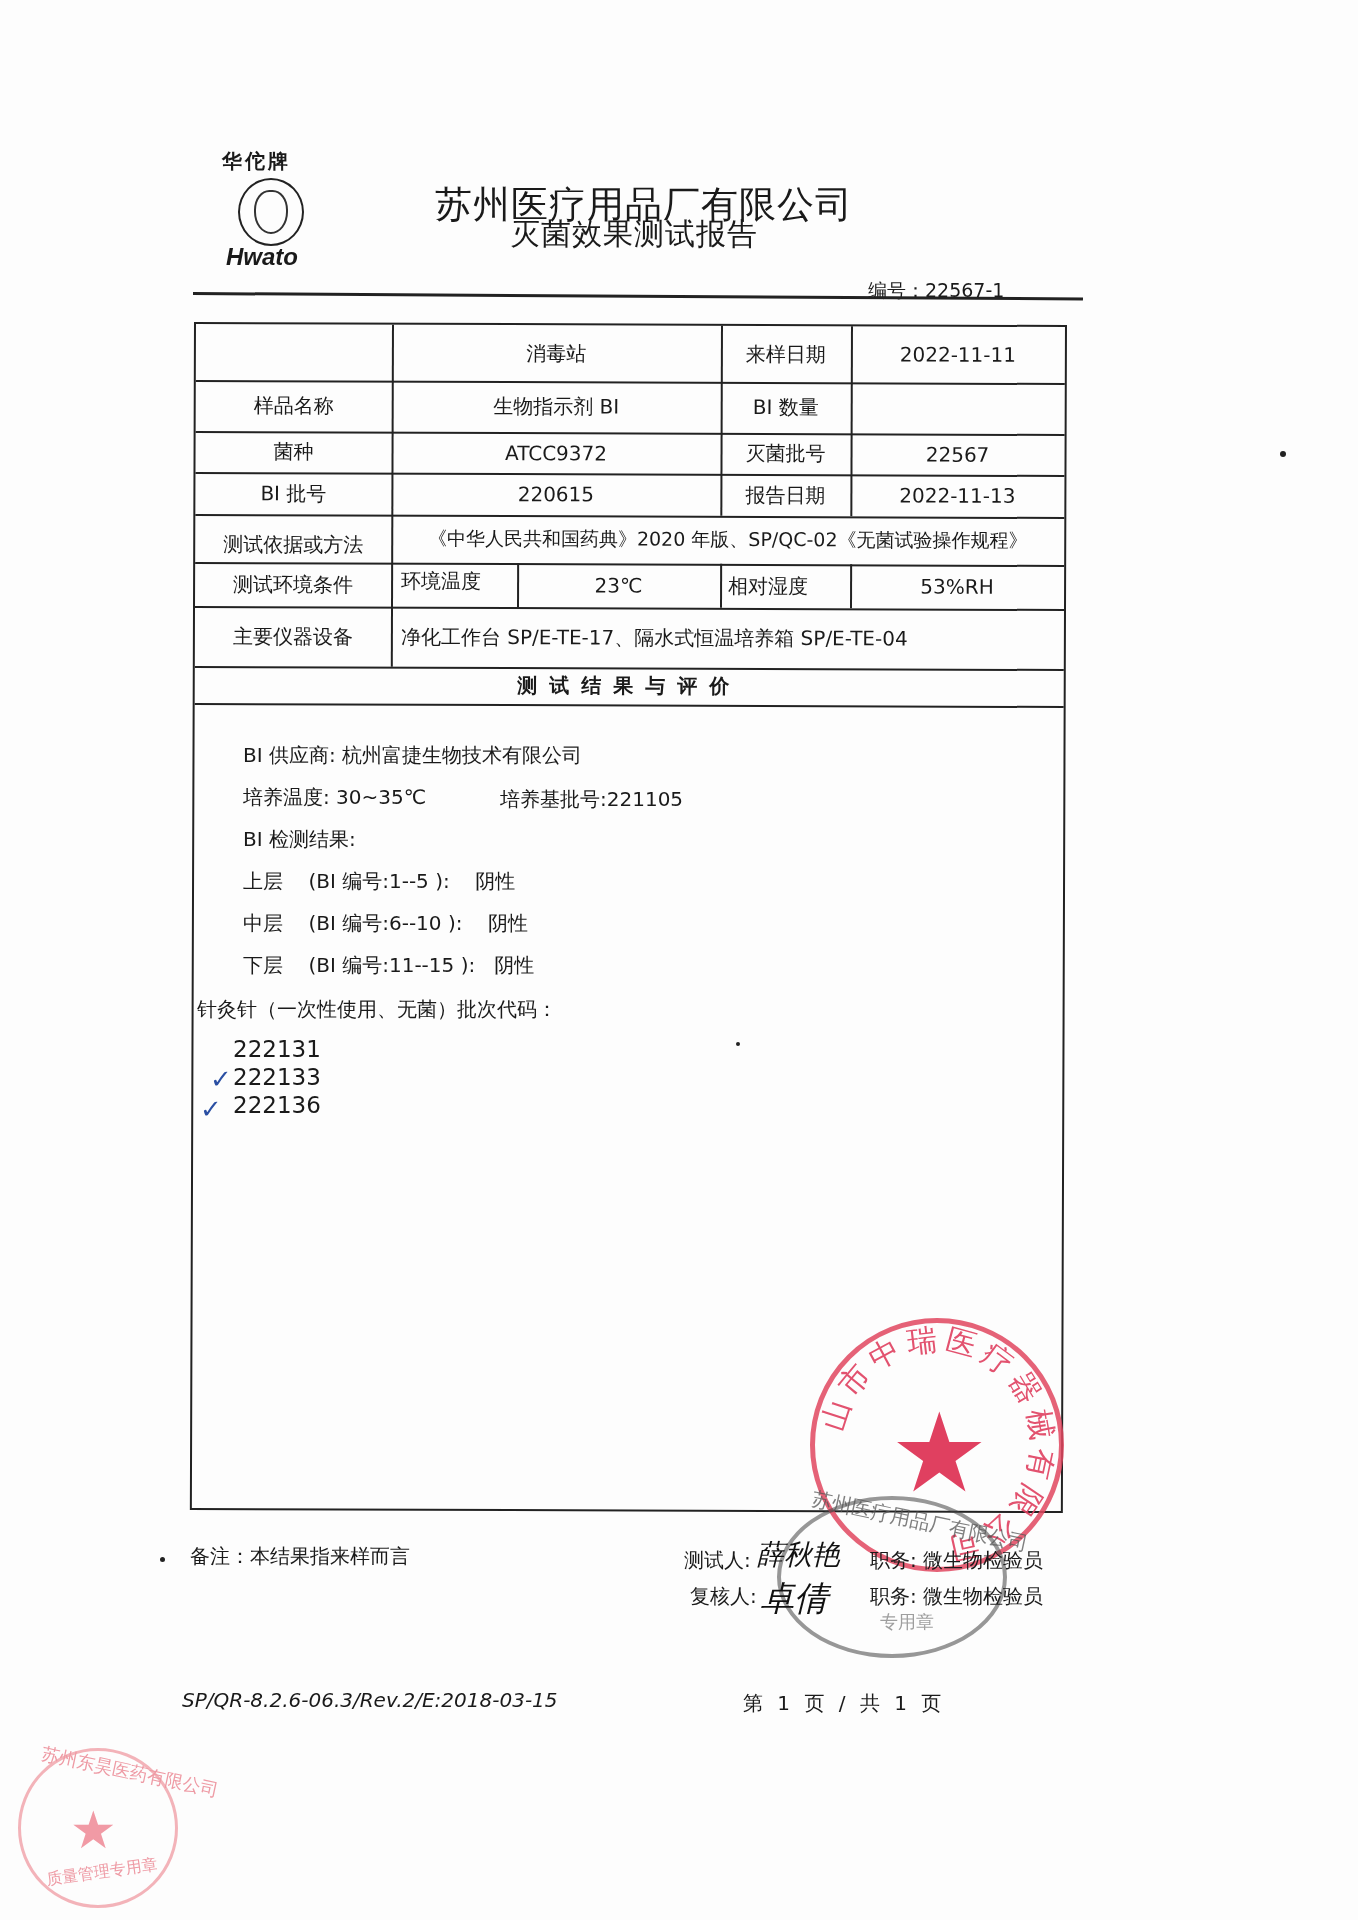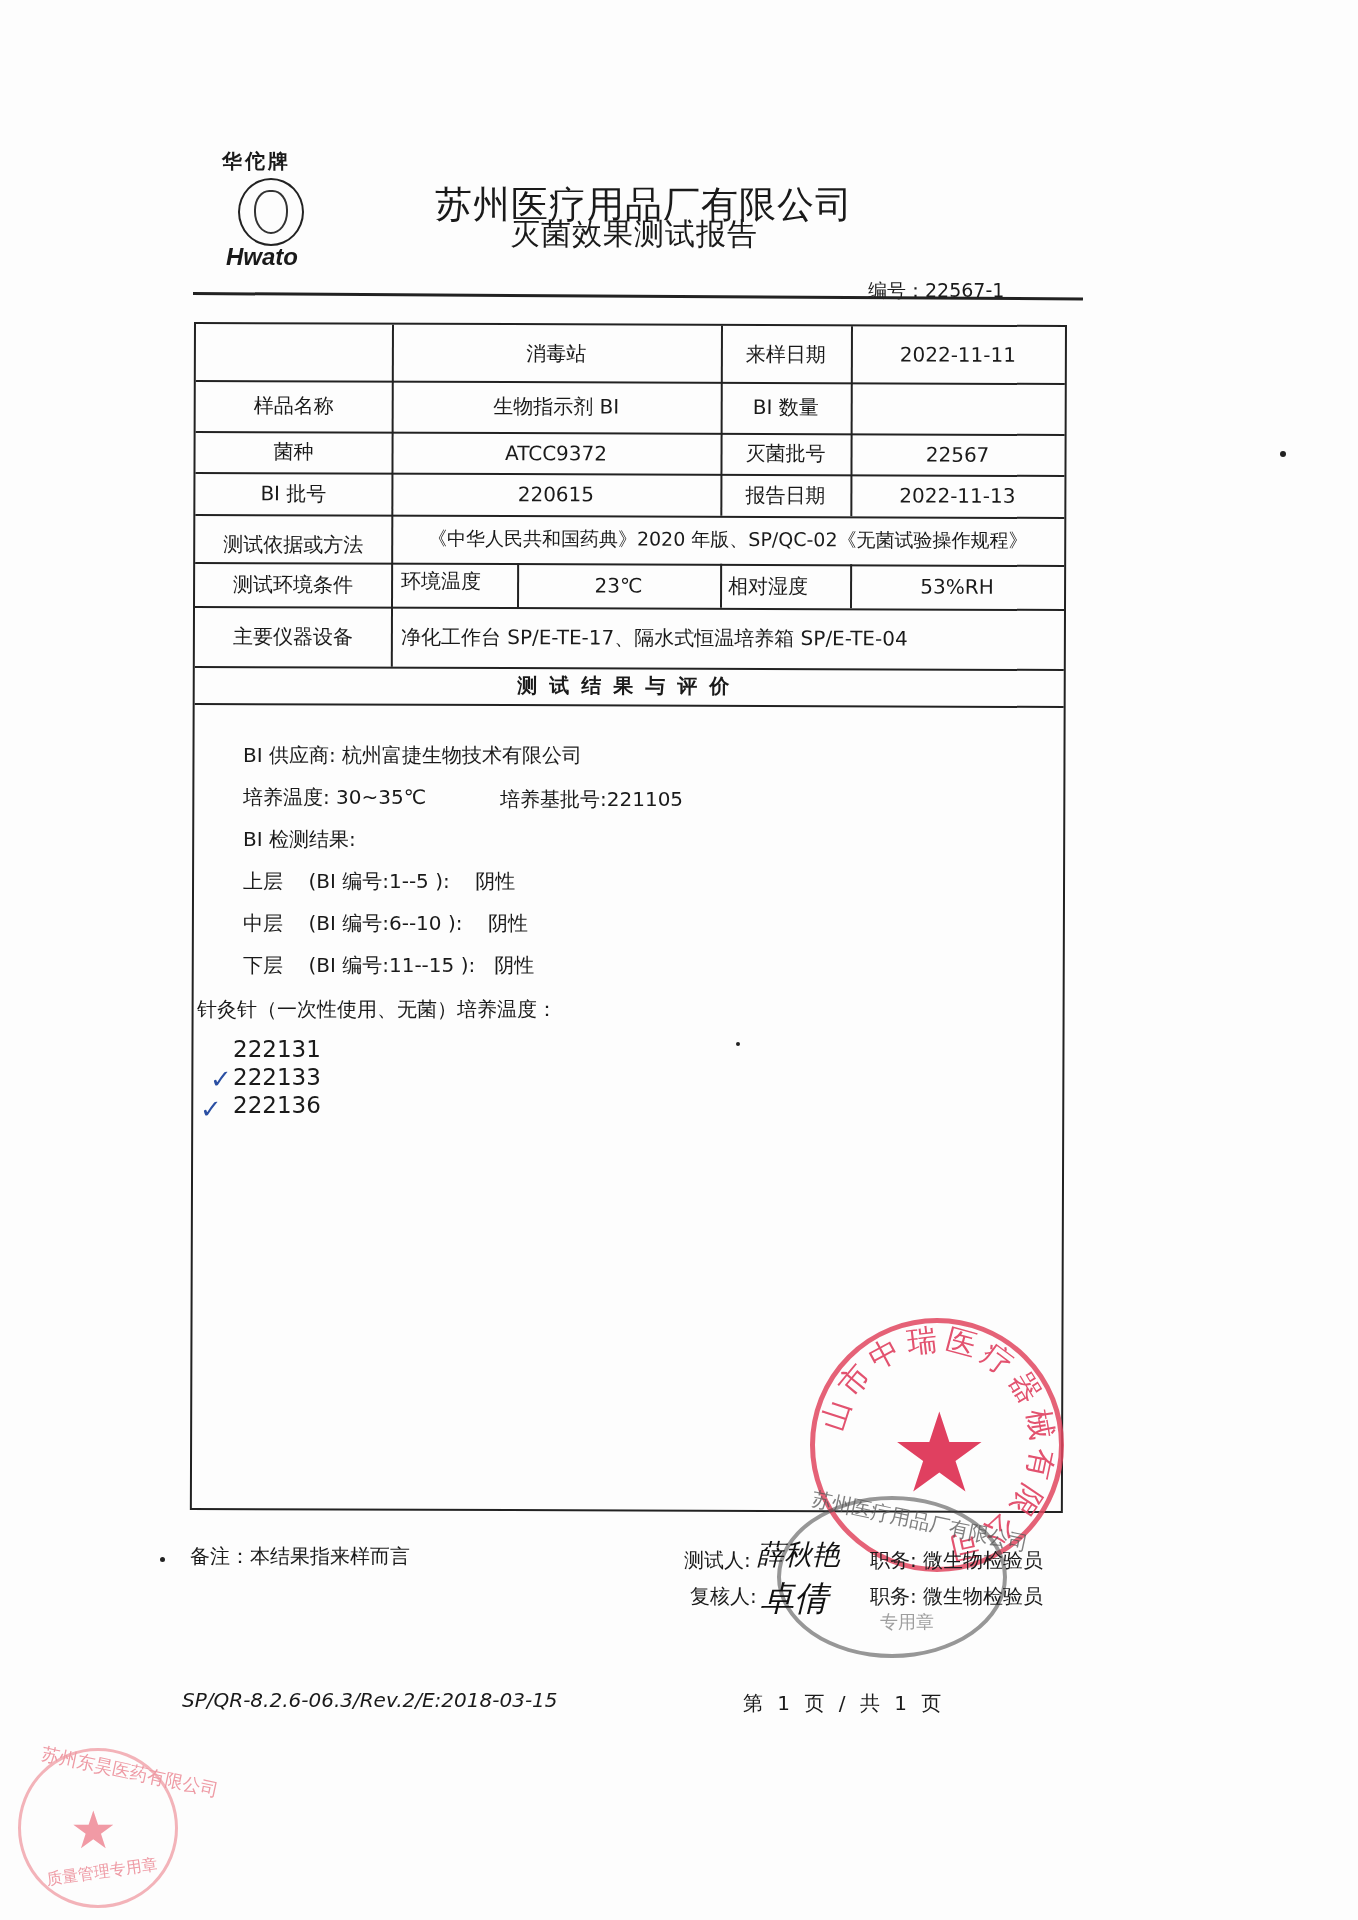--- a/index.html
+++ b/index.html
@@ -119,21 +119,21 @@
   <span>中层</span>&nbsp;&nbsp;&nbsp;
   <span>(BI 编号:6--10    ):</span>&nbsp;&nbsp;&nbsp;
   <span>阴性</span>
 </div>
 <div class="abs body-text" style="left:243px;top:952px">
   <span>下层</span>&nbsp;&nbsp;&nbsp;
   <span>(BI 编号:11--15 ):</span>&nbsp;&nbsp;
   <span>阴性</span>
 </div>
 
-<div class="abs body-text" style="left:197px;top:996px">针灸针（一次性使用、无菌）培养温度：</div>
+<div class="abs body-text" style="left:197px;top:996px">针灸针（一次性使用、无菌）批次代码：</div>
 
 <div class="abs code" style="left:233px;top:1036px">222131</div>
 <div class="abs check" style="left:210px;top:1064px">✓</div>
 <div class="abs code" style="left:233px;top:1064px">222133</div>
 <div class="abs check" style="left:200px;top:1094px">✓</div>
 <div class="abs code" style="left:233px;top:1092px">222136</div>
 
 <div class="abs stamp-red"></div>
 <div class="abs stamp-red-star">★</div>
 <svg class="abs" style="left:815px;top:1323px" width="244" height="244">

